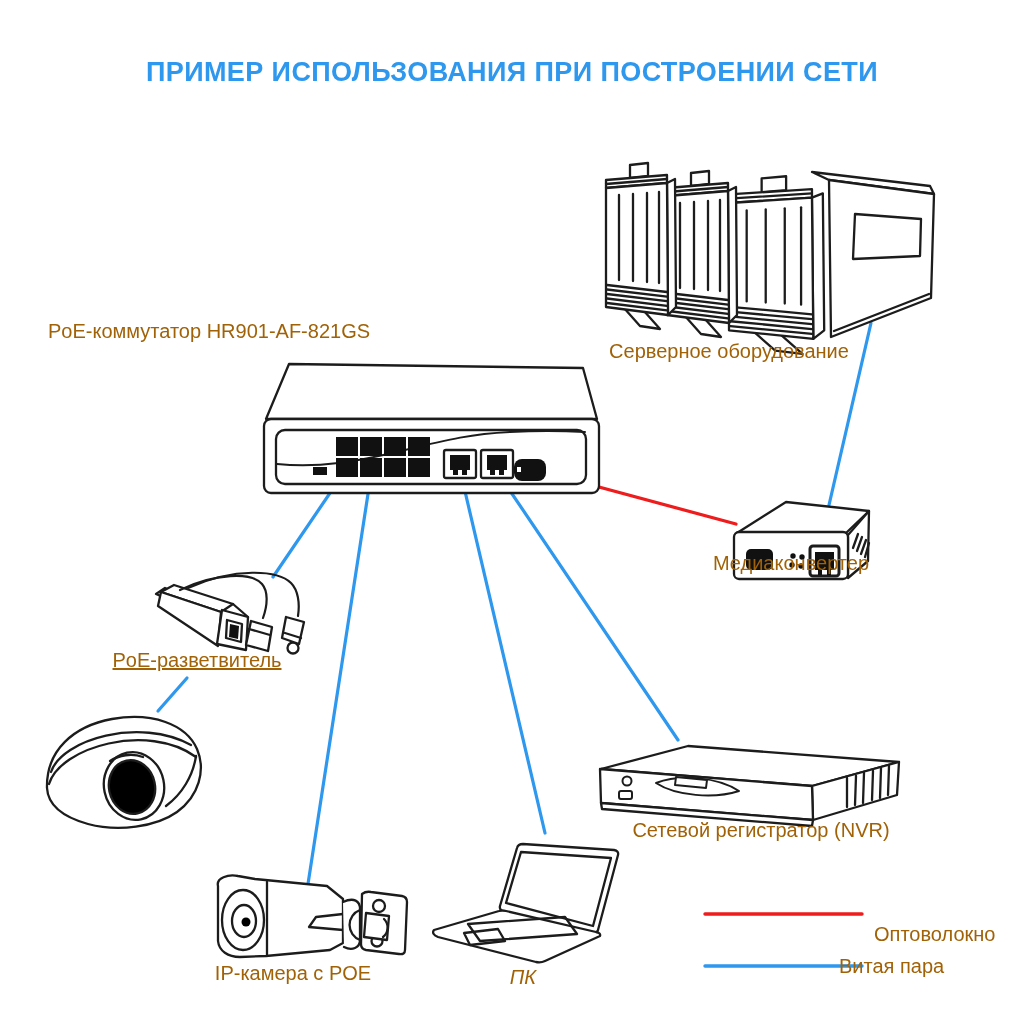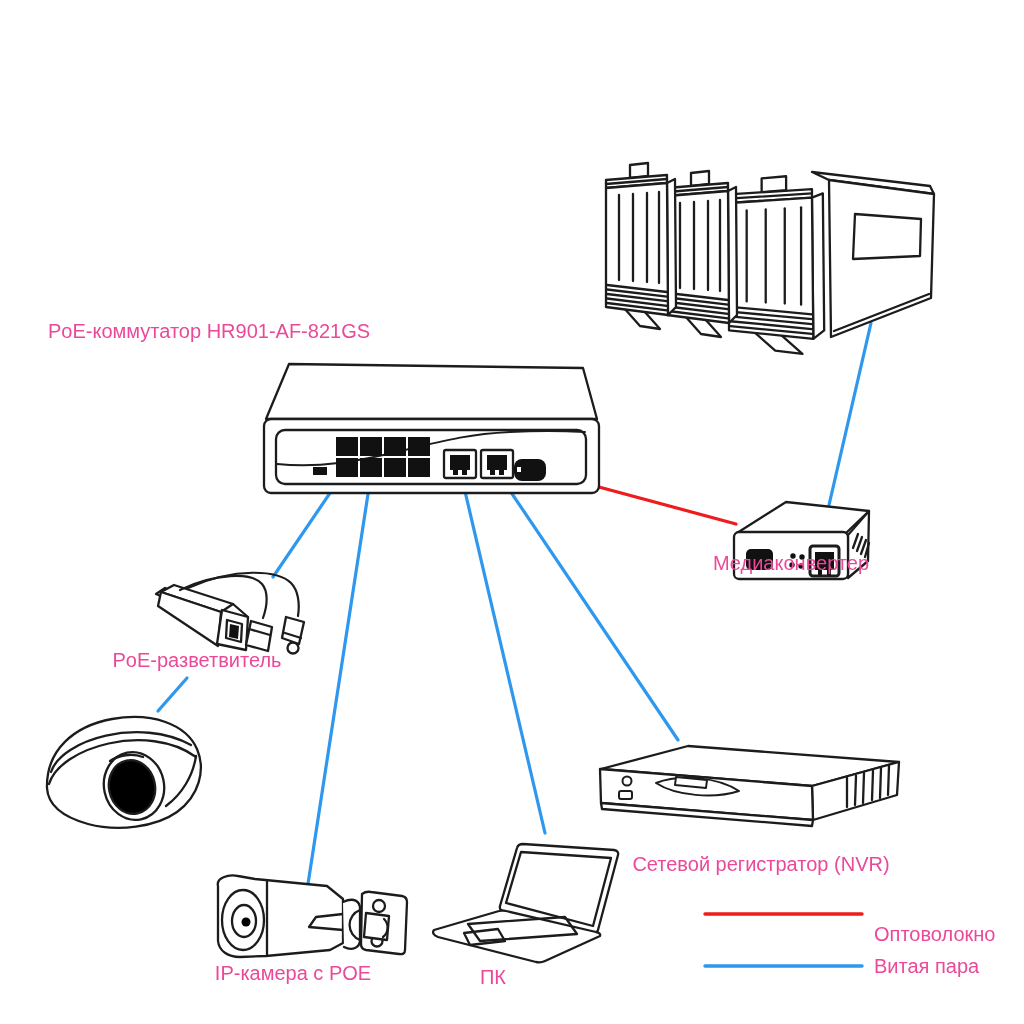--- a/index.html
+++ b/index.html
@@ -1,19 +1,19 @@
 <!DOCTYPE html>
 <html><head>
 <meta charset="utf-8">
 <style>
   html,body{margin:0;padding:0;background:#fff;}
   body{font-family:"Liberation Sans","DejaVu Sans",sans-serif;}
   .stage{position:relative;width:1024px;height:1024px;background:#fff;overflow:hidden;}
   .stage svg{position:absolute;left:0;top:0;}
-  .label{position:absolute;color:#ec4899;font-size:20px;white-space:nowrap;line-height:1.15;}
+  .label{position:absolute;color:#a16207;font-size:20px;white-space:nowrap;line-height:1.15;}
   .centered{transform:translateX(-50%);}
   #title{position:absolute;left:0;right:0;top:57px;text-align:center;
          font-size:27px;font-weight:600;letter-spacing:.4px;white-space:nowrap;}
   .lineart *{vector-effect:non-scaling-stroke;}
 </style>
 </head>
 <body>
 
 <div class="stage">
 
@@ -179,31 +179,33 @@
       <path d="M656,783 C680,774 718,777 739,791 C714,799 676,796 656,783 Z" fill="#fff" stroke-width="2"></path>
       <path d="M676,777 L707,780 L706,788 L675,785 Z" fill="#fff" stroke-width="2"></path>
     </g>
 
     <g stroke-width="3.4">
       <line class="fo-line" x1="705" y1="914" x2="862" y2="914" stroke="#ee1c1c"></line>
       <line class="tp-line" x1="705" y1="966" x2="862" y2="966" stroke="#2e97ee"></line>
     </g>
   </svg>
 
+  <div id="title" style="color: rgb(46, 151, 238);">ПРИМЕР ИСПОЛЬЗОВАНИЯ ПРИ ПОСТРОЕНИИ СЕТИ</div>
 
   <div class="label" style="left:48px;top:320px;">PoE-коммутатор HR901-AF-821GS</div>
 
+  <div class="label centered" style="left:729px;top:340px;">Серверное оборудование</div>
 
   <div class="label centered" style="left:791px;top:552px;">Медиаконвертер</div>
 
-  <div class="label centered" style="left:197px;top:649px;">PoE-разветвитель</div>
+  <div class="label centered" style="left:197px;top:649px;text-decoration:underline;">PoE-разветвитель</div>
 
 
   <div class="label centered" style="left:293px;top:962px;">IP-камера с POE</div>
 
-  <div class="label centered" style="left:493px;top:966px;">ПК</div>
-
-  <div class="label centered" style="left:761px;top:853px;">Сетевой регистратор (NVR)</div>
+  <div class="label centered" style="left:523px;top:966px;font-style:italic;">ПК</div>
+
+  <div class="label centered" style="left:761px;top:819px;">Сетевой регистратор (NVR)</div>
 
   <div class="label" style="left:874px;top:923px;">Оптоволокно</div>
 
-  <div class="label" style="left:874px;top:955px;text-align:center;">Витая пара</div>
+  <div class="label" style="left:839px;top:955px;text-align:center;">Витая пара</div>
 </div>
 
 </body></html>

